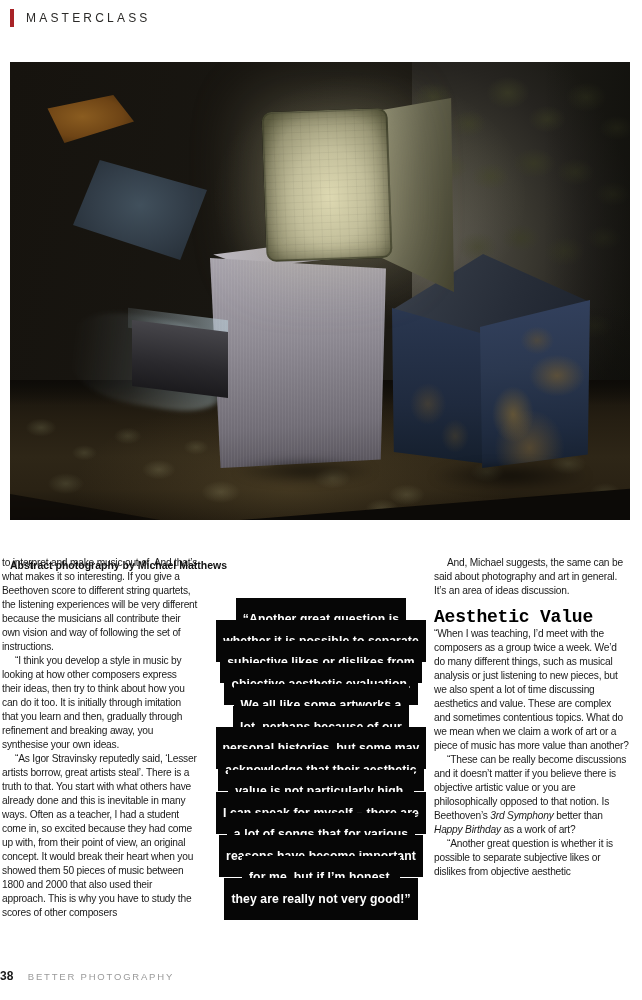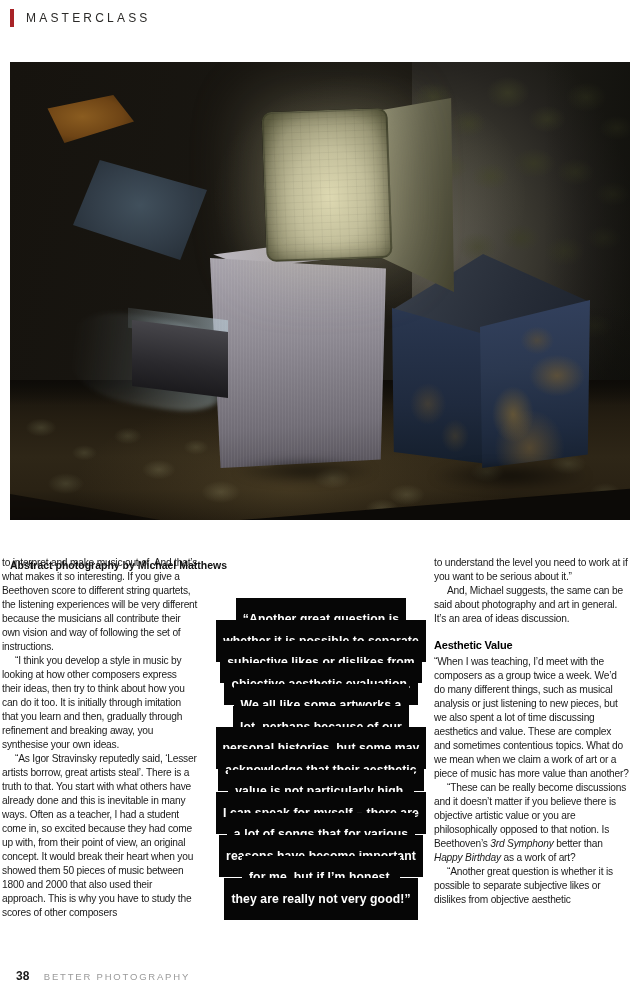--- a/index.html
+++ b/index.html
@@ -128,29 +128,29 @@
     box-shadow:0 0 60px 12px rgba(210,205,160,.25), inset 0 0 18px rgba(30,30,15,.45);}
   
   .caption{position:absolute;left:10px;top:528px;font-size:10.5px;font-weight:bold;color:#111;margin-top:31px;}
   .col{position:absolute;top:556px;font-size:10.2px;line-height:14px;letter-spacing:-0.2px;color:#1a1a1a;}
   .col-left{left:2px;width:296px;}
   .col-right{left:336px;width:294px;}
   .col p{margin:0;}
   .col p.ind{text-indent:13px;}
   .cutout-r{float:right;width:100px;height:312px;margin-top:42px;}
   .cutout-l{float:left;width:98px;height:312px;margin-top:42px;}
-  .sec-head{margin:11px 0 2px 0;font-size:11px;line-height:16px;font-weight:bold;color:#000;}
+  .sec-head{margin:11px 0 2px 0;font-size:18px;line-height:16px;font-weight:bold;color:#000;font-family:Liberation Mono, monospace;}
   .it{font-style:italic;}
   .pull-quote{position:absolute;left:202px;top:609px;width:238px;text-align:center;z-index:3;}
   .pull-quote span{
     background:#060606;color:#fff;font-weight:bold;font-size:12.2px;line-height:21.5px;
     letter-spacing:.1px;padding:14px 7px;white-space:pre-line;
     -webkit-box-decoration-break:clone;box-decoration-break:clone;}
   
-  .footer{position:absolute;left:16px;top:966px;}
+  .footer{position:absolute;left:0;top:966px;}
   .page-num{font-size:12px;font-weight:bold;color:#1a1a1a;display:inline-block;}
   .mag-name{font-size:9.5px;letter-spacing:1.8px;color:#9a9a9a;display:inline-block;margin-left:10px;position:relative;top:-0.5px;}
 </style>
 </head>
 <body>
 
 <div class="page">
 
   <div class="kicker-bar"></div>
   <div class="kicker">MASTERCLASS</div>
@@ -183,21 +183,20 @@
 
   <div class="col col-left">
     <div class="cutout-r"></div>
     <p>to interpret and make music out of. And that’s what makes it so interesting. If you give a Beethoven score to different string quartets, the listening experiences will be very different because the musicians all contribute their own vision and way of following the set of instructions.</p>
     <p class="ind">“I think you develop a style in music by looking at how other composers express their ideas, then try to think about how you can do it too. It is initially through imitation that you learn and then, gradually through refinement and breaking away, you synthesise your own ideas.</p>
     <p class="ind">“As Igor Stravinsky reputedly said, ‘Lesser artists borrow, great artists steal’. There is a truth to that. You start with what others have already done and this is inevitable in many ways. Often as a teacher, I had a student come in, so excited because they had come up with, from their point of view, an original concept. It would break their heart when you showed them 50 pieces of music between 1800 and 2000 that also used their approach. This is why you have to study the scores of other composers</p>
   </div>
 
   <div class="col col-right">
     <div class="cutout-l"></div>
-    <p>to understand the level you need to work at if you want to be serious about it.”</p>
     <p class="ind">And, Michael suggests, the same can be said about photography and art in general. It’s an area of ideas discussion.</p>
     <h3 class="sec-head">Aesthetic Value</h3>
     <p>“When I was teaching, I’d meet with the composers as a group twice a week. We’d do many different things, such as musical analysis or just listening to new pieces, but we also spent a lot of time discussing aesthetics and value. These are complex and sometimes contentious topics. What do we mean when we claim a work of art or a piece of music has more value than another?</p>
     <p class="ind"><span>“These can be really become discussions and it doesn’t matter if you believe there is objective artistic value or you are philosophically opposed to that notion. Is Beethoven’s </span><span class="it">3rd Symphony</span><span> better than </span><span class="it">Happy Birthday</span><span> as a work of art?</span></p>
     <p class="ind">“Another great question is whether it is possible to separate subjective likes or dislikes from objective aesthetic</p>
   </div>
 
   <div class="pull-quote">
     <span>“Another great question is
 whether it is possible to separate

